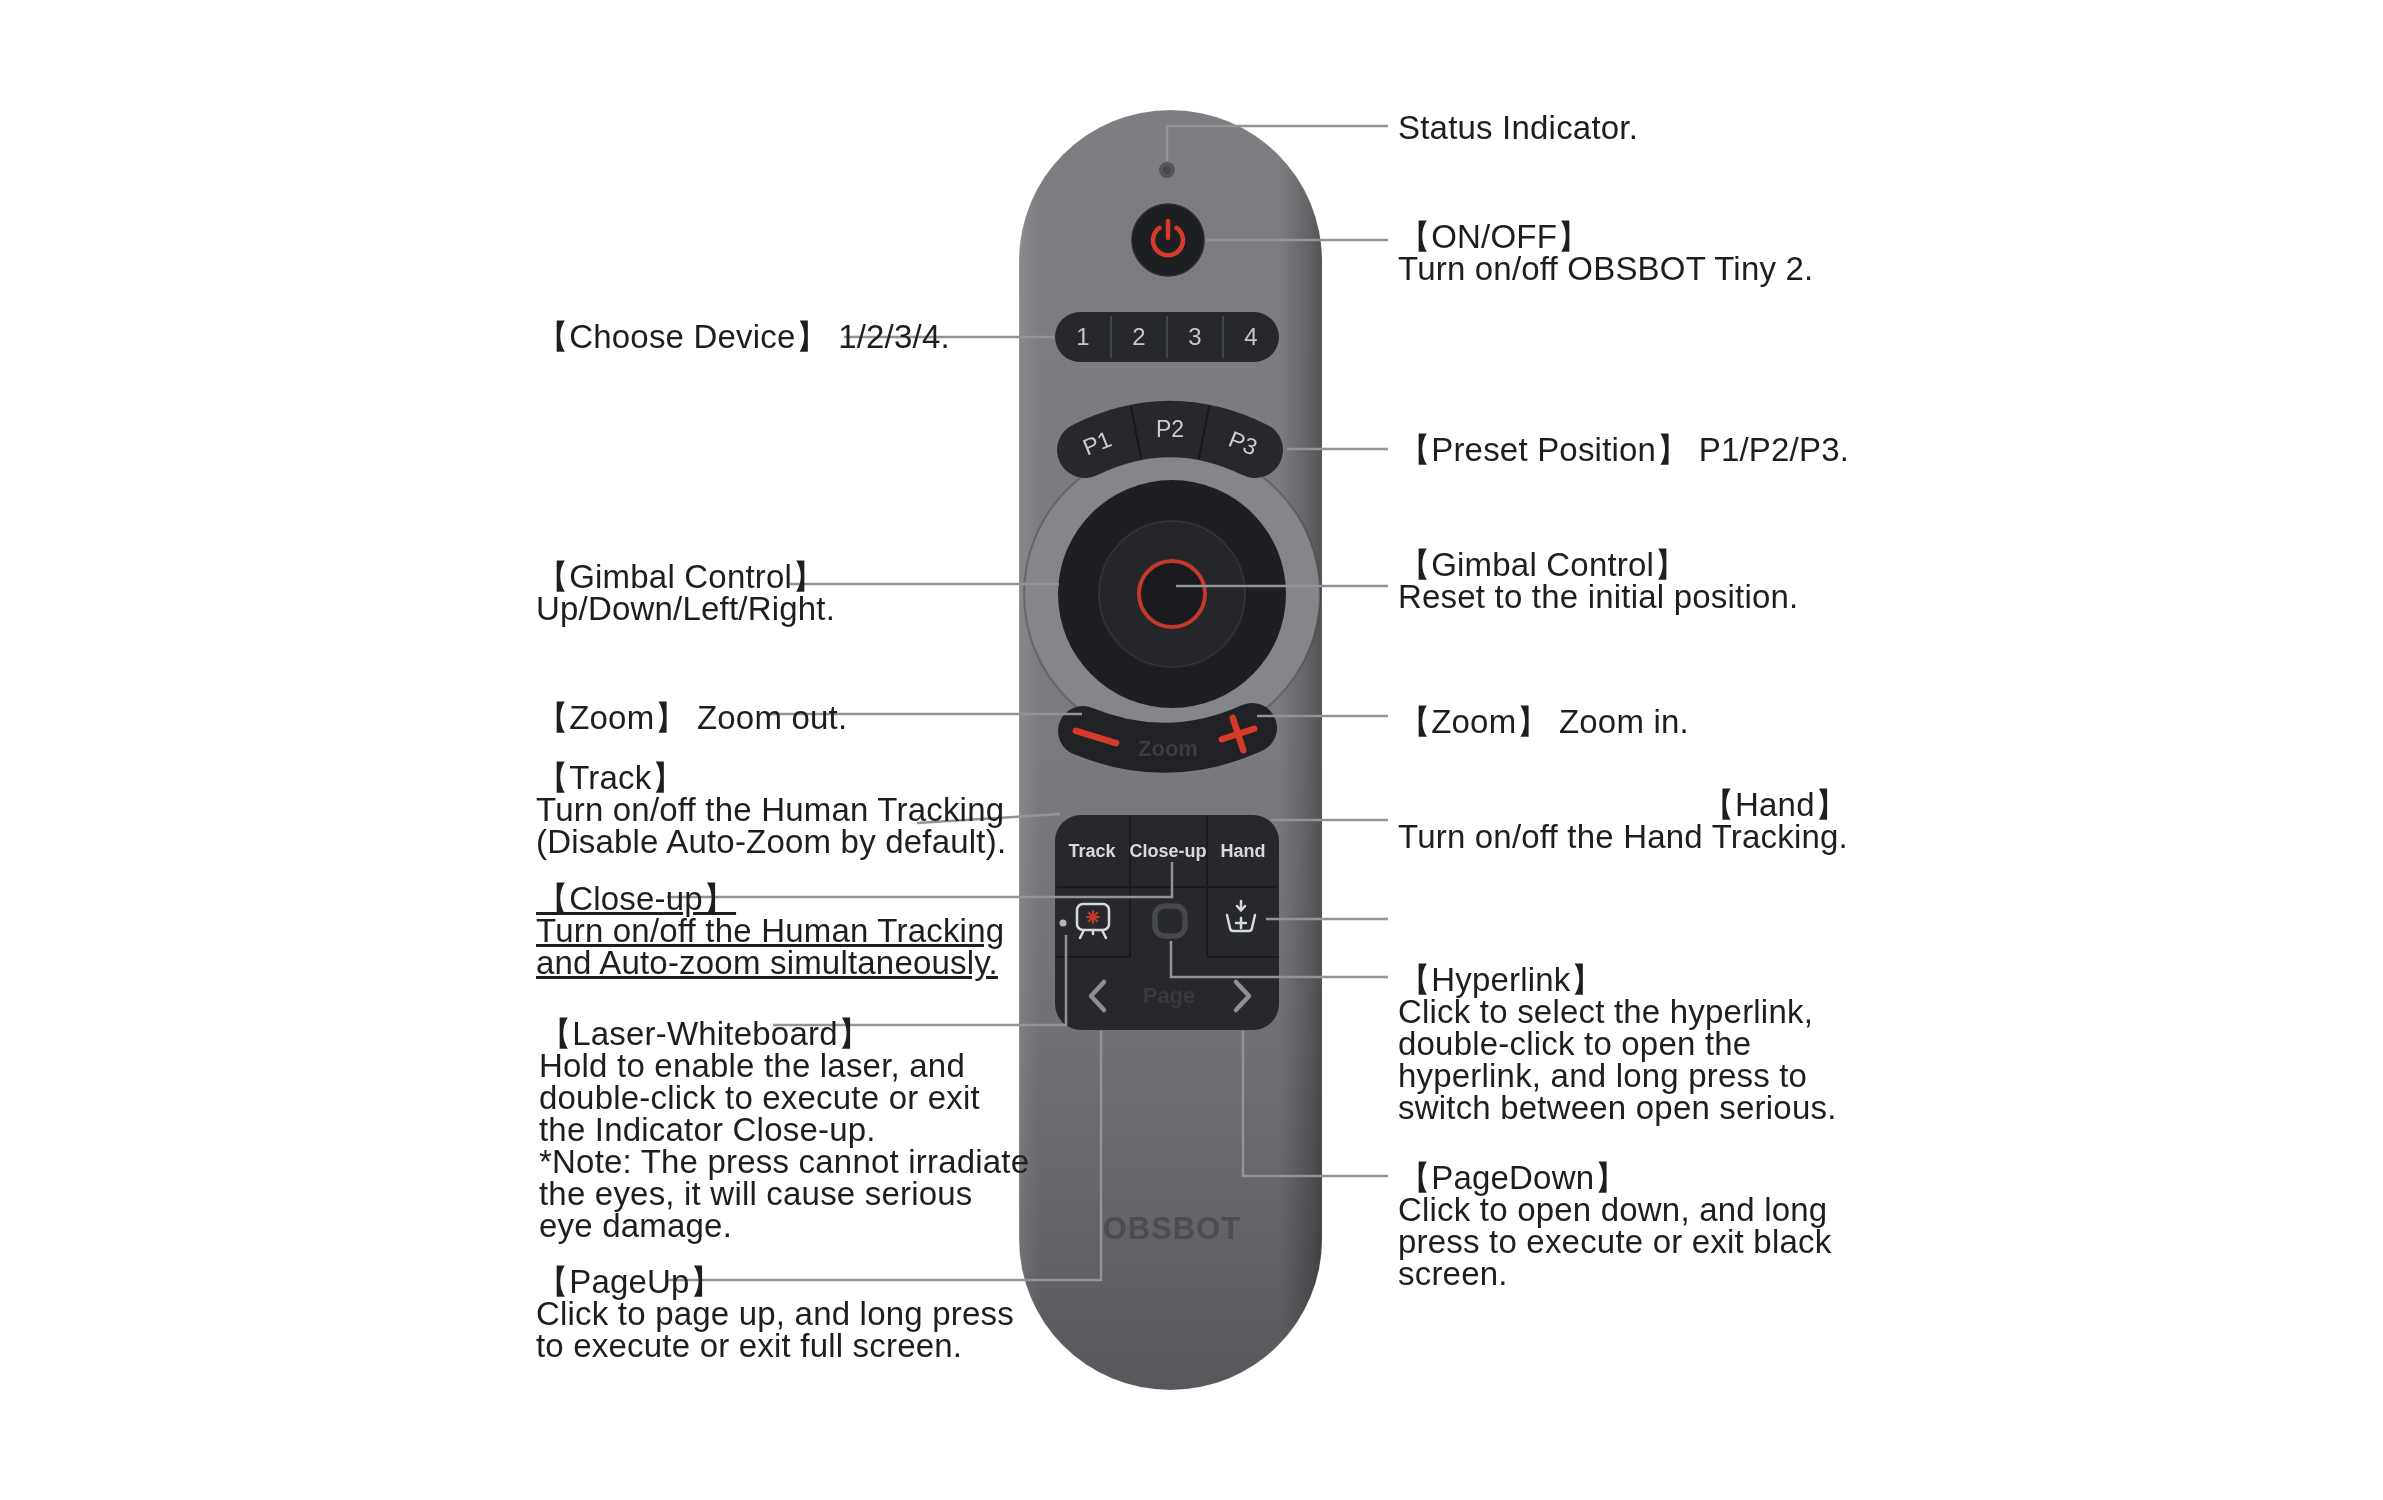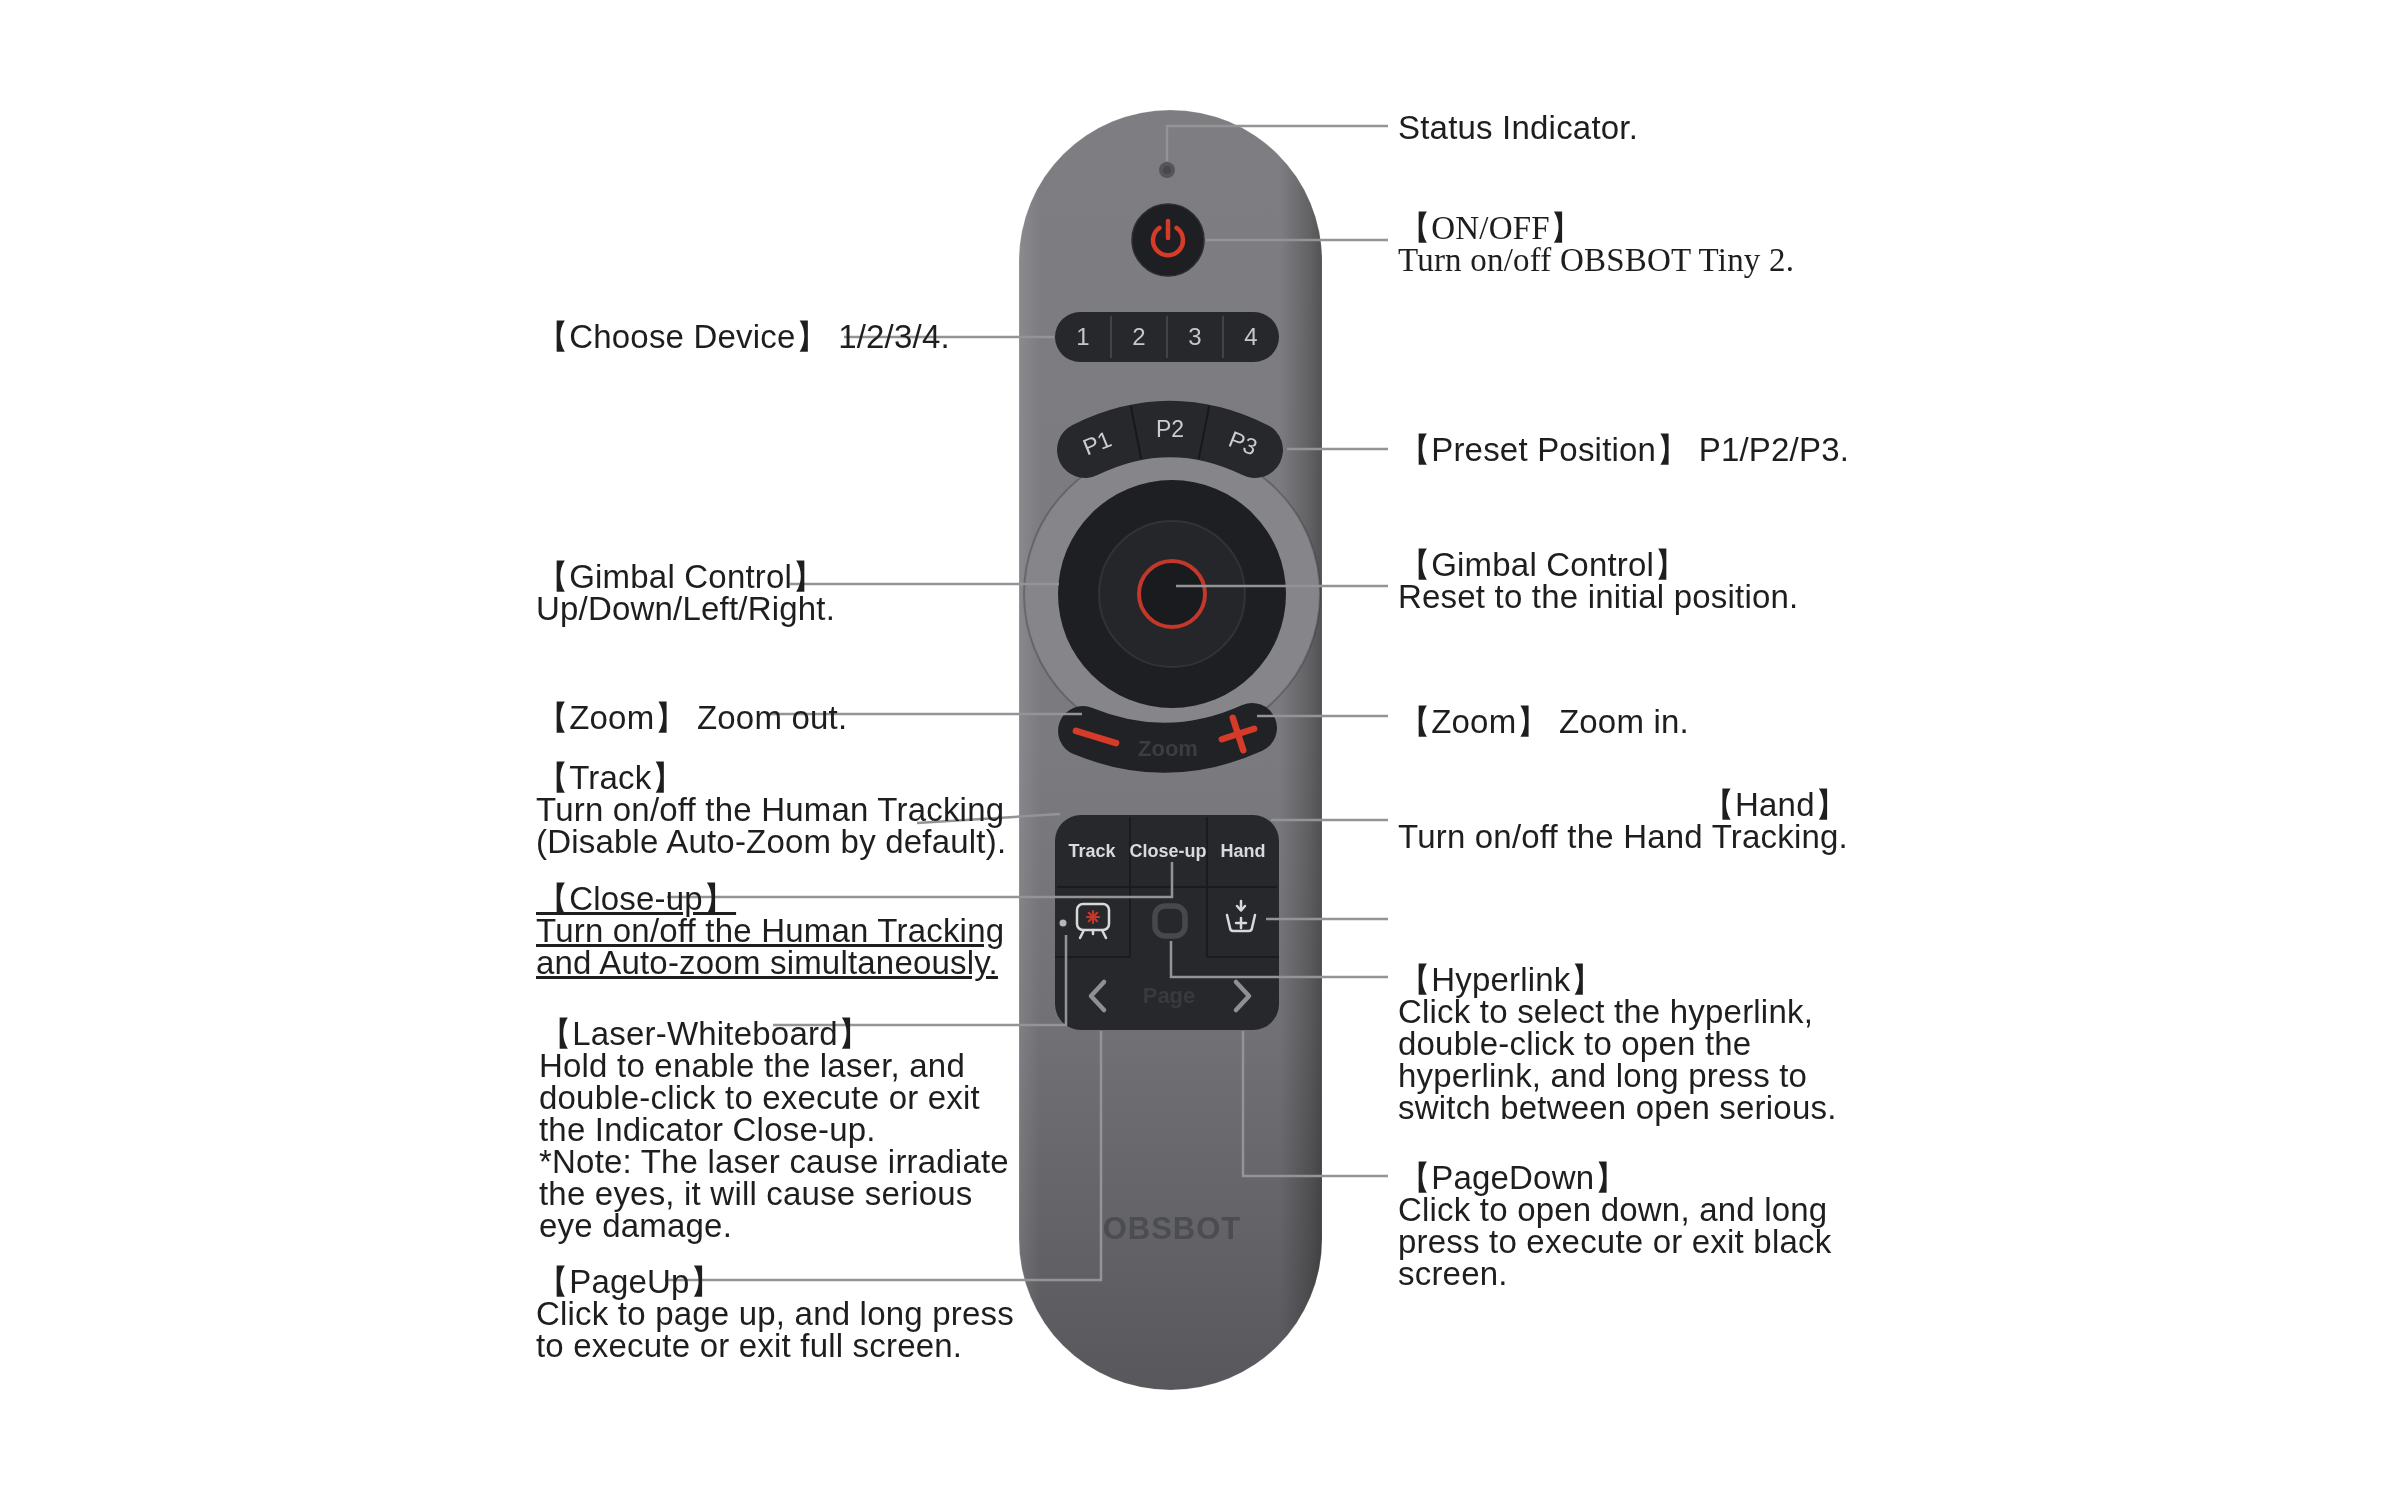--- a/index.html
+++ b/index.html
@@ -207,36 +207,36 @@
     <div>【Close-up】</div>
     <div>Turn on/off the Human Tracking</div>
     <div>and Auto-zoom simultaneously.</div>
   </div>
 
   <div class="co" style="left:539px;top:1018px;">
     <div>【Laser-Whiteboard】</div>
     <div>Hold to enable the laser, and</div>
     <div>double-click to execute or exit</div>
     <div>the Indicator Close-up.</div>
-    <div>*Note: The laser cause irradiate</div>
+    <div>*Note: The press cannot irradiate</div>
     <div>the eyes, it will cause serious</div>
     <div>eye damage.</div>
   </div>
 
   <div class="co" style="left:536px;top:1266px;">
     <div>【PageUp】</div>
     <div>Click to page up, and long press</div>
     <div>to execute or exit full screen.</div>
   </div>
 
   <div class="co" style="left:1398px;top:112px;">
     <div>Status Indicator.</div>
   </div>
 
-  <div class="co" style="left:1398px;top:212px;font-family:Liberation Serif, serif;">
+  <div class="co" style="left:1398px;top:221px;">
     <div>【ON/OFF】</div>
     <div>Turn on/off OBSBOT Tiny 2.</div>
   </div>
 
   <div class="co" style="left:1398px;top:434px;">
     <div>【Preset Position】 P1/P2/P3.</div>
   </div>
 
   <div class="co" style="left:1398px;top:549px;">
     <div>【Gimbal Control】</div>

